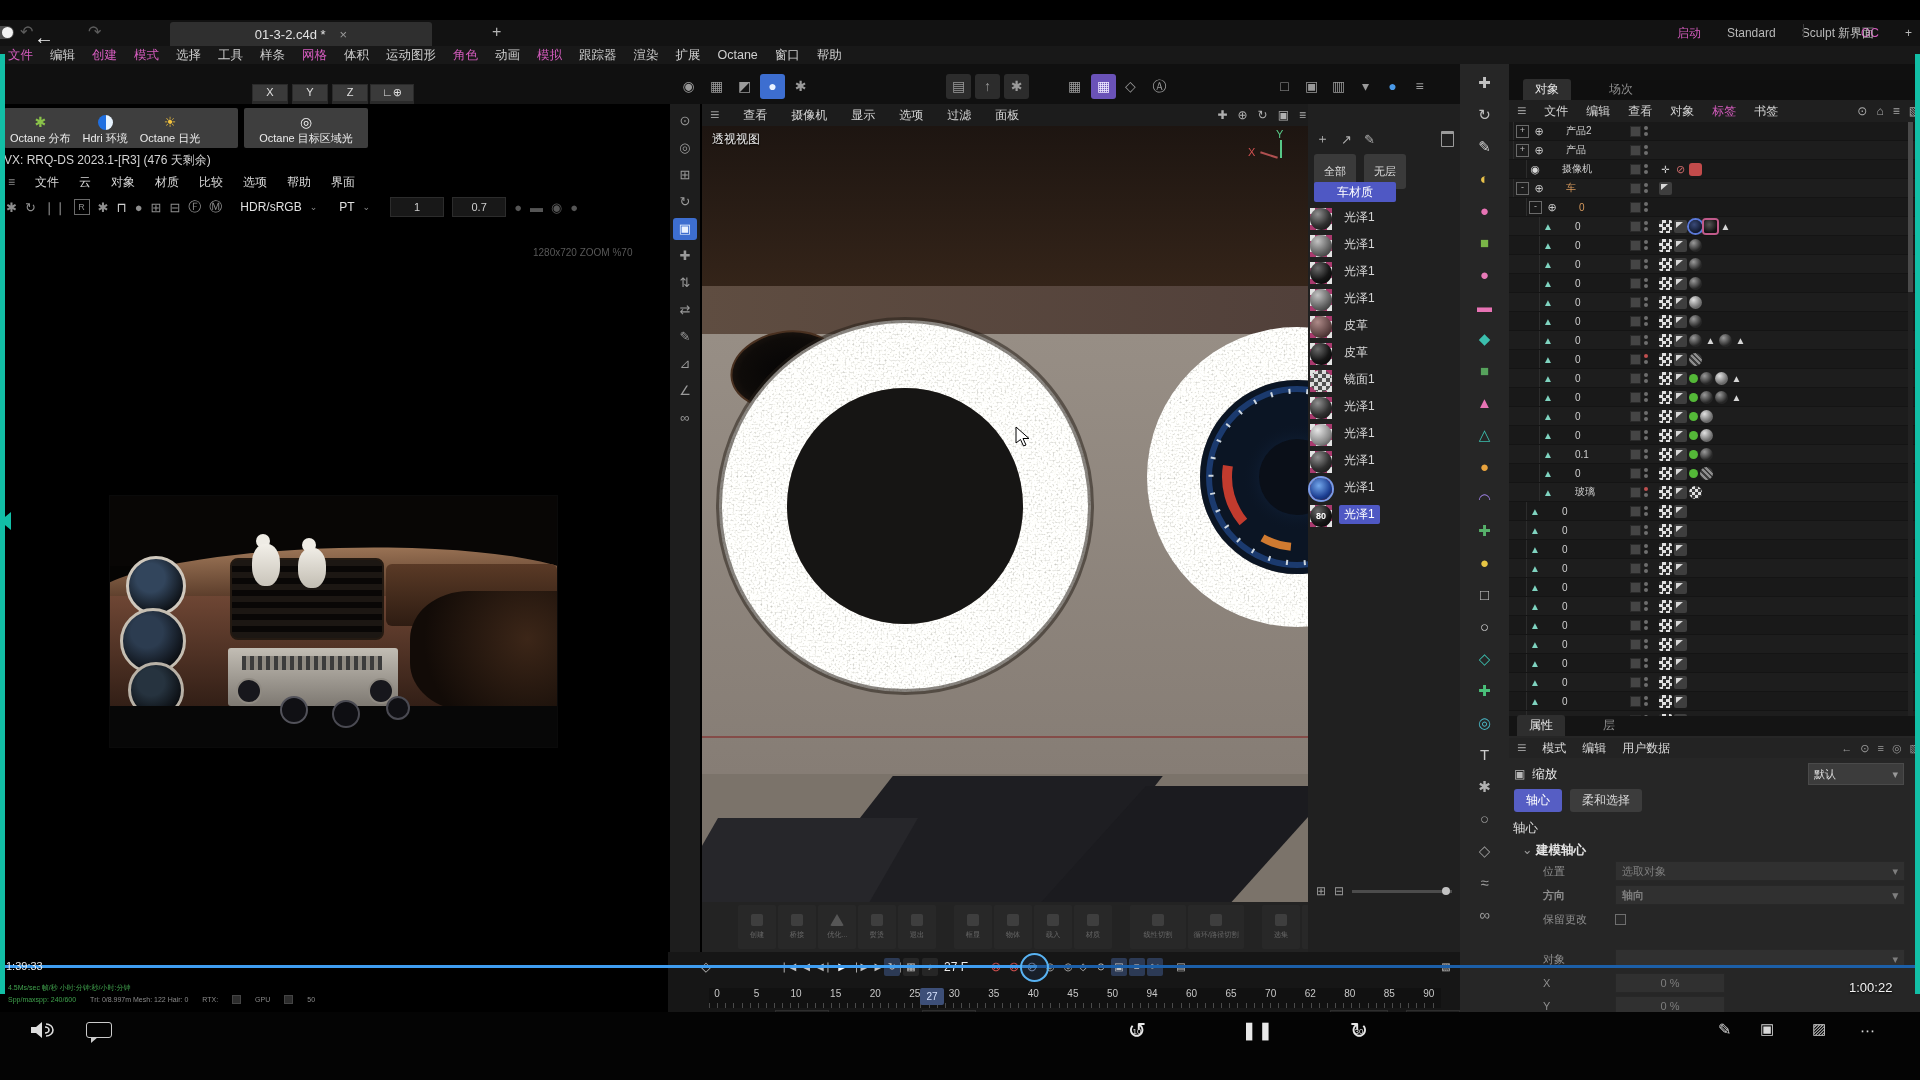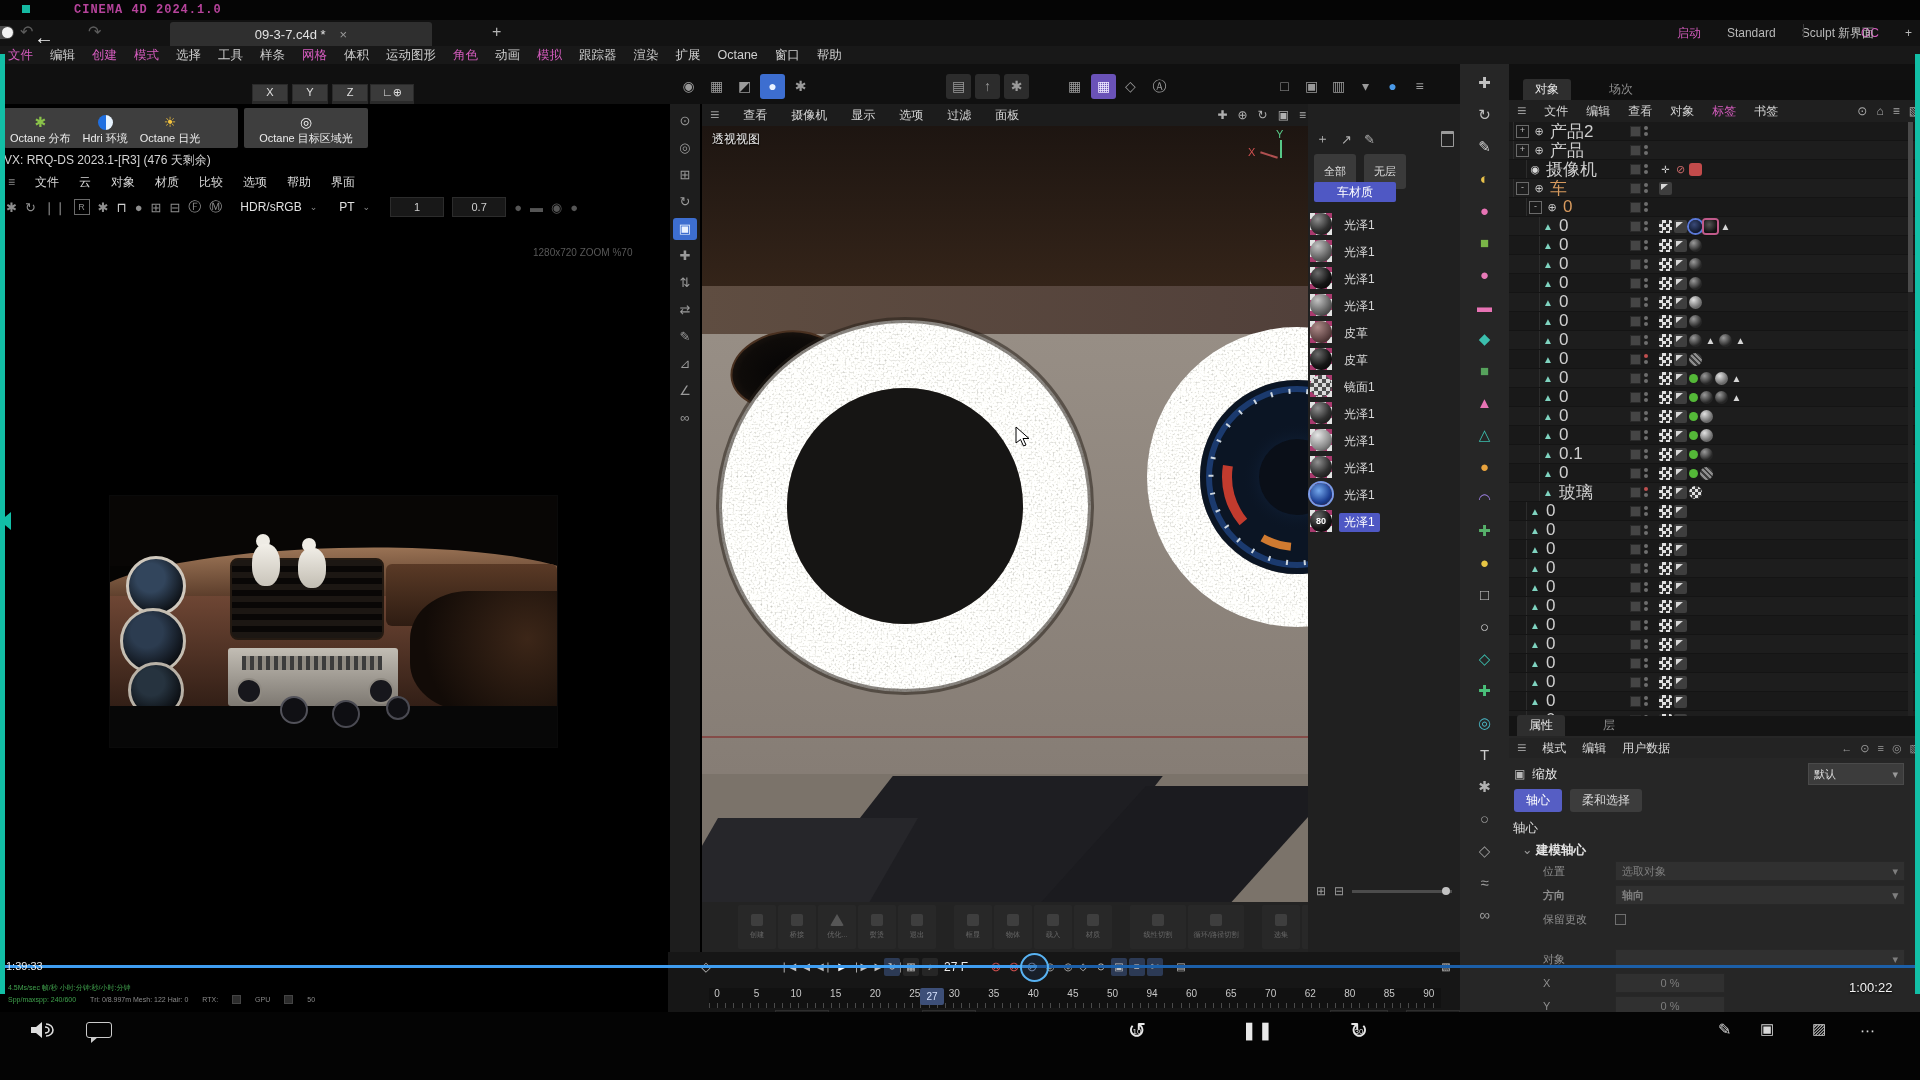--- a/index.html
+++ b/index.html
@@ -82,21 +82,21 @@
   .modbtn .mi.tri{background:none;width:0;height:0;border-left:7px solid transparent;border-right:7px solid transparent;border-bottom:12px solid #8a8a8a;}
   .modbtn .ml{font-size:8px;color:#a8a8a8;white-space:nowrap;transform:scale(.9);}
   
   #matpanel{left:1308px;top:104px;width:152px;height:886px;background:#202020;}
   #mat-actions{left:1316px;top:128px;width:138px;height:22px;display:flex;align-items:center;gap:12px;color:#b0b0b0;font-size:13px;}
   #mat-trash{margin-left:auto;width:11px;height:12px;border:1px solid #9a9a9a;border-top:3px solid #9a9a9a;border-radius:1px;}
   .matfilter{height:35px;padding:0 10px;background:#3a3a3a;border-radius:3px;font-size:11px;color:#dcdcdc;display:flex;align-items:center;}
   #mat-header{left:1314px;top:182px;width:82px;height:20px;background:#4f58c4;border-radius:2px;color:#fff;font-size:12px;
               display:flex;align-items:center;justify-content:center;}
   #matlist{left:1310px;top:208px;width:148px;}
-  .matrow{display:flex;align-items:flex-end;height:27px;gap:7px;}
+  .matrow{display:flex;align-items:flex-start;height:27px;gap:7px;}
   .thumb{width:22px;height:22px;background:repeating-conic-gradient(#a93a6e 0% 25%,#e3e3e3 0% 50%);background-size:11px 11px;position:relative;flex:0 0 22px;}
   .thumb.ring{box-shadow:0 0 0 2px #7a9ae8;border-radius:50%;}
   .sphere{position:absolute;inset:0;border-radius:50%;}
   .sp-dark{background:radial-gradient(circle at 35% 28%,#909090,#303030 55%,#0a0a0a);}
   .sp-gray{background:radial-gradient(circle at 35% 28%,#c2c2c2,#5e5e5e 60%,#222);}
   .sp-black{background:radial-gradient(circle at 35% 28%,#6a6a6a,#161616 55%,#000);}
   .sp-light{background:radial-gradient(circle at 35% 28%,#e6e6e6,#8a8a8a 60%,#3a3a3a);}
   .sp-mauve{background:radial-gradient(circle at 35% 28%,#ad8a88,#5e4343 60%,#241414);}
   .sp-checker{background:repeating-conic-gradient(#dcdcdc 0% 25%,#4f4f4f 0% 50%);background-size:8px 8px;border-radius:50%;}
   .sp-blue{background:radial-gradient(circle at 40% 35%,#74a8ec,#1c3e92 60%,#0a1734);}
@@ -119,21 +119,21 @@
   #objmenu .micons{position:absolute;right:8px;display:flex;gap:9px;color:#a8a8a8;font-size:12px;}
   #objtree{left:1509px;top:122px;width:411px;height:594px;background:#1a1a1a;overflow:hidden;}
   .orow{position:relative;display:flex;align-items:center;height:18px;border-bottom:1px solid #141414;background:#1d1d1d;}
   .orow:nth-child(odd){background:#191919;}
   .oind{flex:0 0 auto;height:100%;border-right:1px solid #2c2c2c;}
   .oexp{flex:0 0 11px;height:11px;border:1px solid #6a6a6a;margin:0 2px;font-size:9px;line-height:9px;text-align:center;color:#bbb;}
   .oicon{flex:0 0 16px;font-size:11px;text-align:center;}
   .oi-null::before{content:"⊕";color:#c8c8c8;}
   .oi-poly::before{content:"▲";color:#7fd4c0;font-size:10px;}
   .oi-cam::before{content:"◉";color:#d8d8d8;}
-  .oname{font-size:17px;color:#cfcfcf;margin-left:3px;white-space:nowrap;}
+  .oname{font-size:10px;color:#cfcfcf;margin-left:19px;white-space:nowrap;}
   .oname.orange{color:#d79a5e;}
   .octrl{position:absolute;left:121px;display:flex;align-items:center;gap:3px;}
   .vis{width:9px;height:9px;background:#454545;border:1px solid #2a2a2a;}
   .dots{width:5px;height:12px;position:relative;}
   .dots::before,.dots::after{content:"";position:absolute;left:0;width:4px;height:4px;border-radius:50%;background:#6e6e6e;}
   .dots::before{top:1px;} .dots::after{bottom:1px;}
   .dots.red::before{background:#c05050;}
   .otags{position:absolute;left:150px;display:flex;align-items:center;gap:2px;}
   .tag{width:13px;height:13px;border-radius:2px;font-size:10px;line-height:13px;text-align:center;}
   .tag-uv{background:repeating-conic-gradient(#e0e0e0 0% 25%,#2c2c2c 0% 50%);background-size:7px 7px;}
@@ -201,31 +201,27 @@
   #teal-left{left:0;top:54px;width:5px;height:940px;background:#12bfa6;z-index:50;}
   #teal-right{left:1915px;top:54px;width:5px;height:940px;background:#12bfa6;z-index:50;}
   #teal-arrow{left:0;top:512px;width:0;height:0;border-top:9px solid transparent;border-bottom:9px solid transparent;border-right:11px solid #12bfa6;z-index:51;}
   .bbico{position:absolute;color:#d8d8d8;z-index:47;}
 </style>
 </head>
 <body>
 
 <div id="root">
 
-  <div class="abs" id="titlebar">
-    <div class="abs" id="logo-mark"></div>
-    <div class="abs" id="app-title">CINEMA 4D 2024.1.0</div>
-  </div>
 
   <div class="abs" id="tabbar">
     <span class="abs histbtn" style="left:20px;top:2px;">↶</span>
     <span class="abs histbtn" style="left:88px;top:2px;">↷</span>
   </div>
   <div class="abs" id="doc-tab">
-    <span>09-3-7.c4d *</span>
+    <span>01-3-2.c4d *</span>
     <span style="color:#9a9a9a;">×</span>
   </div>
   <span class="abs" id="tab-add">+</span>
   <div class="abs" id="layouts">
 
   <span class="accent">启动</span>
       <span>Standard</span>
       <span>Sculpt</span>
       <span class="accent">OC</span>
       <span>+</span>

